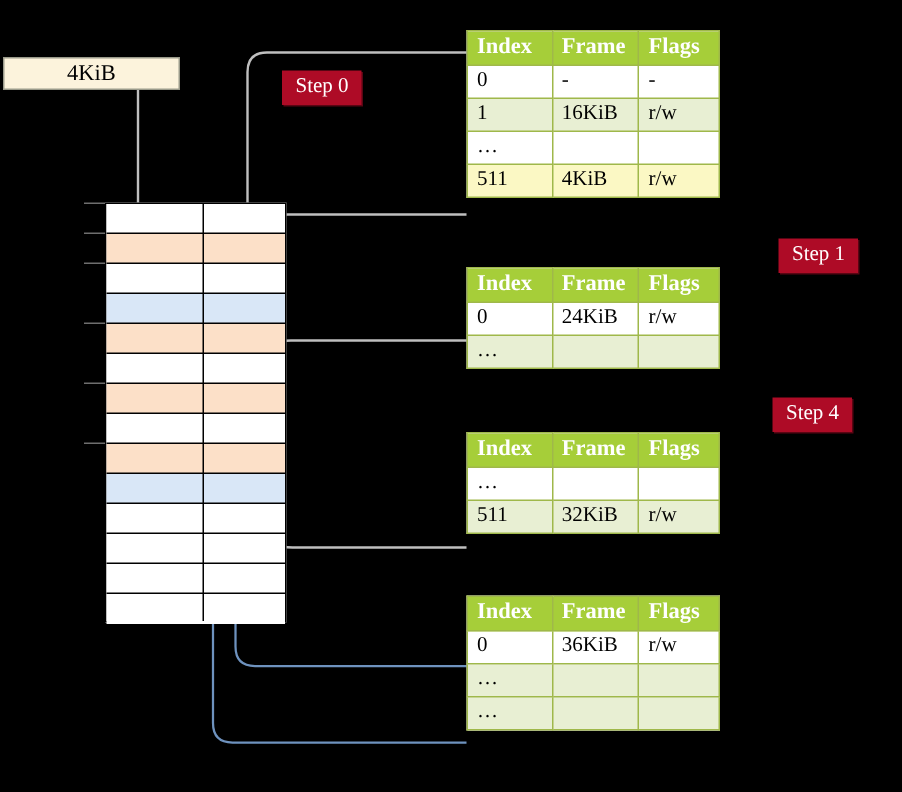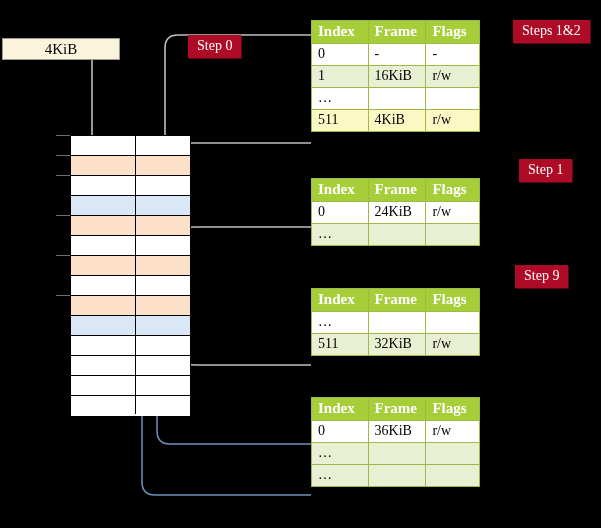--- a/index.html
+++ b/index.html
@@ -51,21 +51,21 @@
     position: absolute;
     background: #AE0B26;
     color: #ffffff;
     font-size: 14px;
     padding: 2px 9px 3px 9px;
     white-space: nowrap;
     box-shadow: 1px 1px 0 #5a0513;
     line-height: 1.25;
   }
   .badge-steps12 { left: 513px; top: 20px; }
-  .badge-step0   { left: 188px; top: 35px; }
+  .badge-step0   { left: 188px; top: 47px; }
   .badge-step3   { left: 519px; top: 159px; }
   .badge-step4   { left: 515px; top: 265px; }
 
   
   .mem-col {
     position: absolute;
     left: 70px;
     top: 135px;
     width: 121px;
     height: 280px;
@@ -173,24 +173,23 @@
       <path d="M311,444 L170,444 Q157,444 157,431 L157,331" fill="none" stroke="#6E92BE" stroke-width="1.5" marker-end="url(#bluehead)"></path>
     </g>
 
     <g>
       <path d="M311,495 L155,495 Q142,495 142,482 L142,212" fill="none" stroke="#6E92BE" stroke-width="1.5" marker-end="url(#bluehead)"></path>
     </g>
   </svg>
 
   <div class="va-box">4KiB</div>
 
-  <div class="badge badge-steps12">Steps 1&amp;2</div>
   <div class="badge badge-step0">Step 0</div>
   <div class="badge badge-step3">Step 1</div>
-  <div class="badge badge-step4">Step 9</div>
+  <div class="badge badge-step4">Step 4</div>
 
   <div id="mem-ticks">
       <div class="mem-tick" style="top: 135px;"></div>
       <div class="mem-tick" style="top: 155px;"></div>
       <div class="mem-tick" style="top: 175px;"></div>
       <div class="mem-tick" style="top: 215px;"></div>
       <div class="mem-tick" style="top: 255px;"></div>
       <div class="mem-tick" style="top: 295px;"></div>
     </div>
   <div class="mem-col" id="mem-col">

